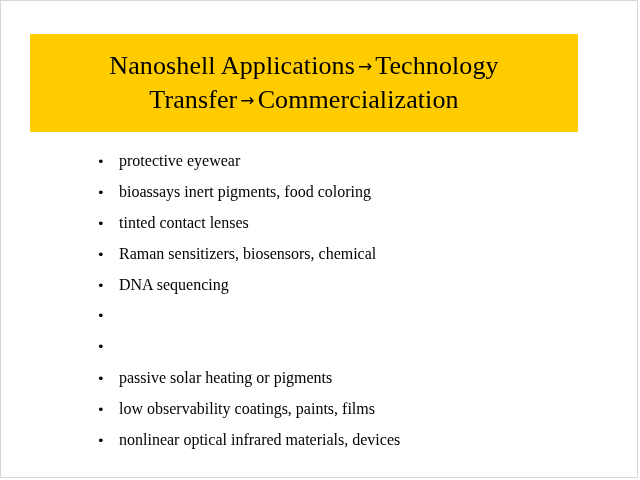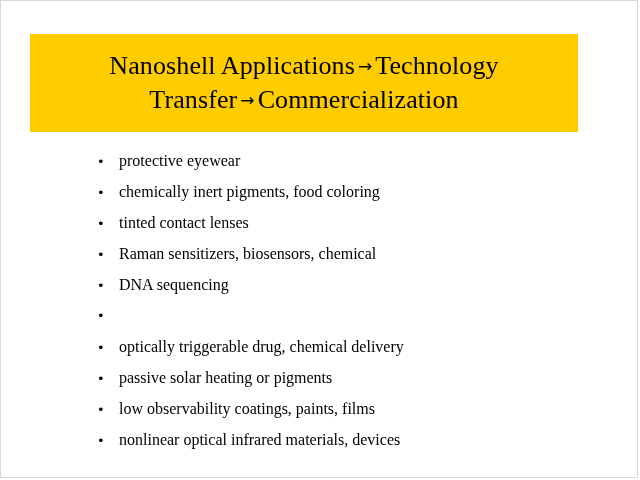--- a/index.html
+++ b/index.html
@@ -94,40 +94,39 @@
     </div>
   </div>
 
   <div id="bullet-list">
       <div class="bullet-row">
         <span class="bullet-marker">•</span>
         <span class="bullet-text">protective eyewear</span>
       </div>
       <div class="bullet-row">
         <span class="bullet-marker">•</span>
-        <span class="bullet-text">chemically inert pigments, food coloring</span>
+        <span class="bullet-text">bioassays inert pigments, food coloring</span>
       </div>
       <div class="bullet-row">
         <span class="bullet-marker">•</span>
         <span class="bullet-text">tinted contact lenses</span>
       </div>
       <div class="bullet-row">
         <span class="bullet-marker">•</span>
         <span class="bullet-text">Raman sensitizers, biosensors, chemical</span>
       </div>
       <div class="bullet-row">
         <span class="bullet-marker">•</span>
         <span class="bullet-text">DNA sequencing</span>
       </div>
       <div class="bullet-row">
         <span class="bullet-marker">•</span>
       </div>
       <div class="bullet-row">
         <span class="bullet-marker">•</span>
-        <span class="bullet-text">optically triggerable drug, chemical delivery</span>
       </div>
       <div class="bullet-row">
         <span class="bullet-marker">•</span>
         <span class="bullet-text">passive solar heating or pigments</span>
       </div>
       <div class="bullet-row">
         <span class="bullet-marker">•</span>
         <span class="bullet-text">low observability coatings, paints, films</span>
       </div>
       <div class="bullet-row">

